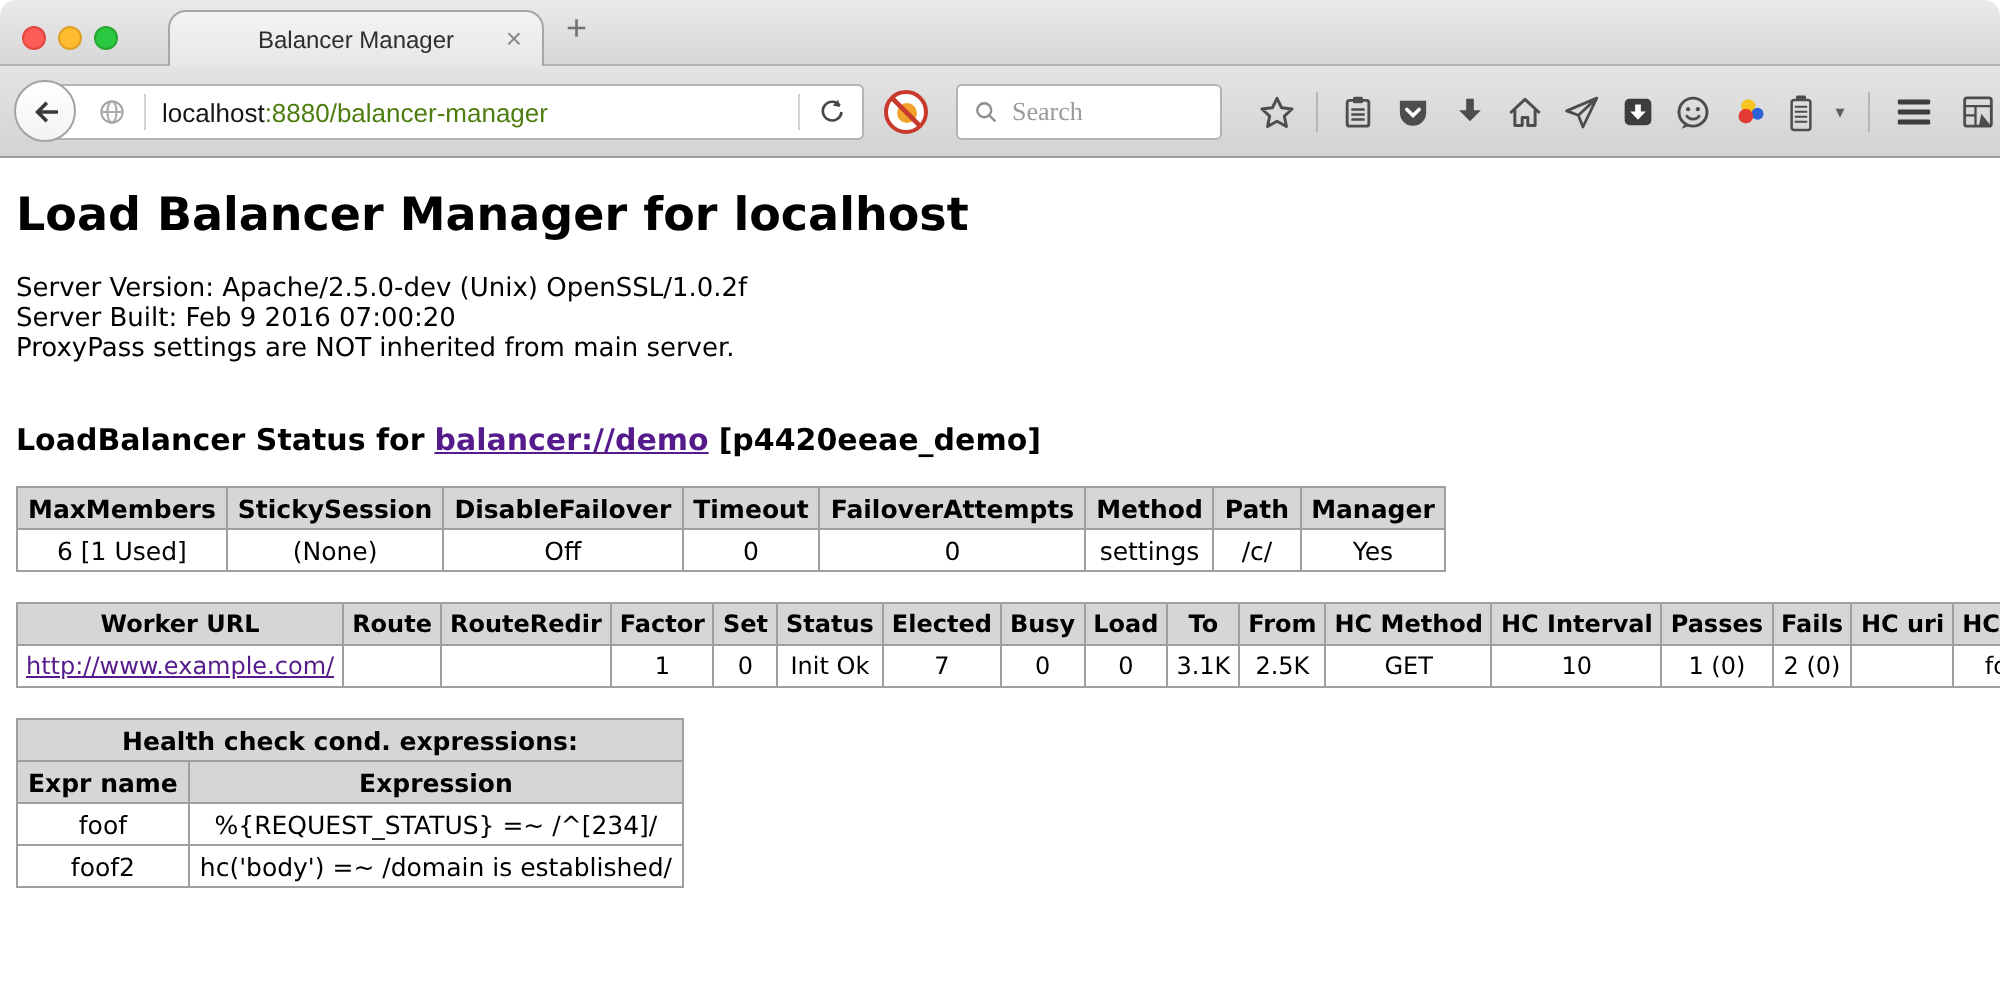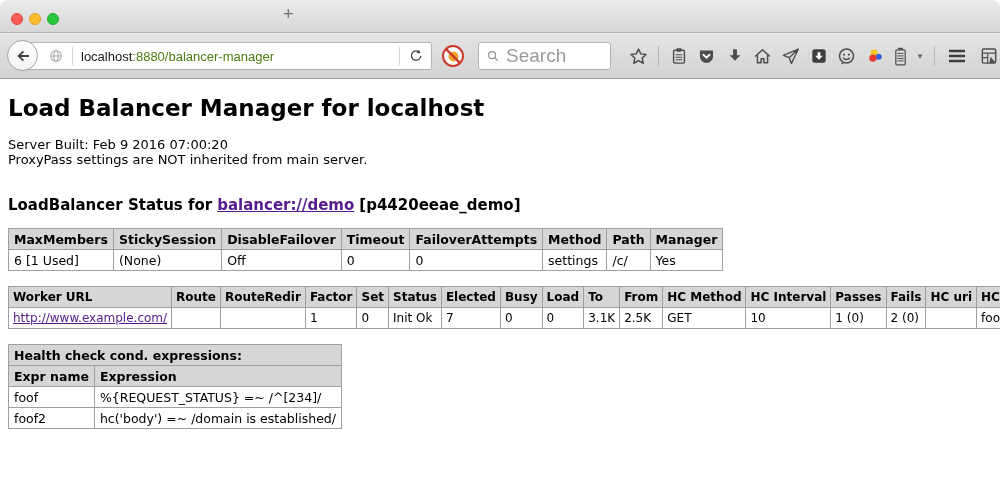--- a/index.html
+++ b/index.html
@@ -32,60 +32,64 @@
     border:1px solid #b3b3b3; border-radius:3px; display:flex; align-items:center; padding-left:25px; }
   .vsep { width:1px; height:18px; background:#d4d4d4; margin:0 8px; flex:none; }
   .urltext { font-size:13px; white-space:nowrap; }
   .urltext .host { color:#161616; }
   .urltext .rest { color:#4d7c0f; }
   .reload-wrap { margin-left:auto; display:flex; align-items:center; padding-right:7px; }
   .flashblock { position:absolute; left:441px; top:11px; width:24px; height:24px; }
   .searchbar { position:absolute; left:478px; top:9px; width:133px; height:28px; background:#fff;
     border:1px solid #b3b3b3; border-radius:3px; display:flex; align-items:center; padding:0 7px; }
   .searchbar input { border:none; outline:none; background:transparent; width:100%;
-    font-size:19px; color:#333; font-family:Liberation Sans, sans-serif; margin-left:6px; }
+    font-size:13px; color:#333; font-family:Liberation Serif, serif; margin-left:6px; }
   .searchbar input::placeholder { color:#9a9a9a; }
   .iconrow { position:absolute; left:628px; top:8px; height:30px; display:flex; align-items:center; gap:7px; }
   .ti { width:21px; height:22px; display:flex; align-items:center; justify-content:center; flex:none; }
   .tsep { width:1px; height:20px; background:#b6b6b6; margin:0 2px; flex:none; }
   .caret { font-size:9px; color:#606060; width:10px; }
 
   
   .page { background:#fff; height:411px; padding:0 8px; font-family:"DejaVu Sans", sans-serif;
     color:#000; overflow:hidden; }
   .page h1 { font-size:23px; font-family:"DejaVu Sans",sans-serif; font-weight:bold;
     padding-top:16px; margin-bottom:16px; }
   .info { font-size:13px; line-height:15px; }
   .page h3 { font-size:15px; font-weight:bold; margin-top:29px; margin-bottom:14px; }
   .page a { color:#551a8b; text-decoration:underline; }
   .page h3 a { margin:0 5px; }
 
   table.dt { border-collapse:collapse; font-size:12.5px; }
   table.dt th, table.dt td { border:1px solid #9f9f9f; padding:2px 5px; height:21px;
-    white-space:nowrap; text-align:left; }
+    white-space:nowrap; text-align:center; }
   table.dt th { background:#d6d6d6; font-weight:bold; }
   table.dt { border:1px solid #818181; margin-bottom:15px; }
   table.worker { font-size:12px; }
   table.worker th, table.worker td { padding:2px 4px; }
   table.worker td.urlcell { min-width:158px; }
   td.al { text-align:right; }
   table.health { margin-bottom:8px; }
   table.health td.name { min-width:72px; }
 
   svg { display:block; }
 </style>
 </head>
 <body>
 
 <div class="window">
 
   <div class="tabbar">
     <span class="light r"></span>
     <span class="light y"></span>
     <span class="light g"></span>
+    <div class="tab">
+      <span class="tab-title">Balancer Manager</span>
+      <span class="tab-close">×</span>
+    </div>
     <span class="newtab">+</span>
   </div>
 
   <div class="toolbar">
     <div class="backbtn">
       <span>
         <svg width="18" height="18" viewBox="0 0 24 24">
             <path d="M20 10.8v2.4H9.3l4.1 4.1-1.7 1.7-7-7 7-7 1.7 1.7-4.1 4.1z" fill="#3a3a3a"></path>
           </svg>
       </span>
@@ -213,20 +217,21 @@
             <path d="M14 13l6 7.5h-7.5z" fill="#4d4d4d"></path>
           </svg>
       </span>
     </div>
   </div>
 
   <div class="page">
     <h1>Load Balancer Manager for localhost</h1>
 
     <div class="info">
+      <div>Server Version: Apache/2.5.0-dev (Unix) OpenSSL/1.0.2f</div>
       <div>Server Built: Feb 9 2016 07:00:20</div>
       <div>ProxyPass settings are NOT inherited from main server.</div>
     </div>
 
     <h3><span>LoadBalancer Status for</span><a href="#">balancer://demo</a><span>[p4420eeae_demo]</span></h3>
 
     <table class="dt">
       <tbody>
           <tr>
         <th>MaxMembers</th>

